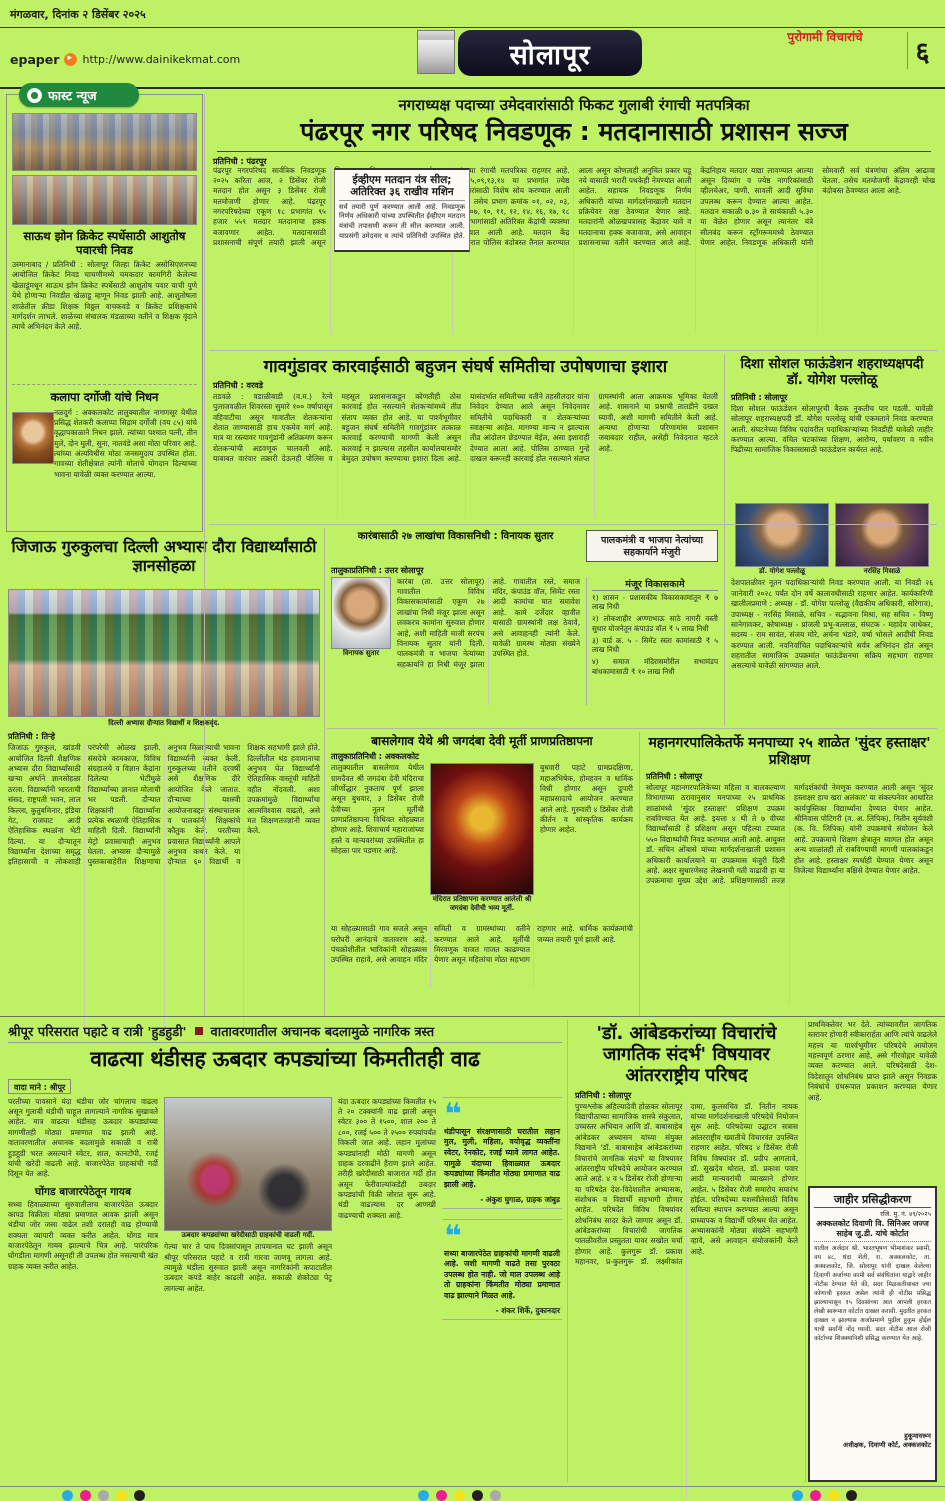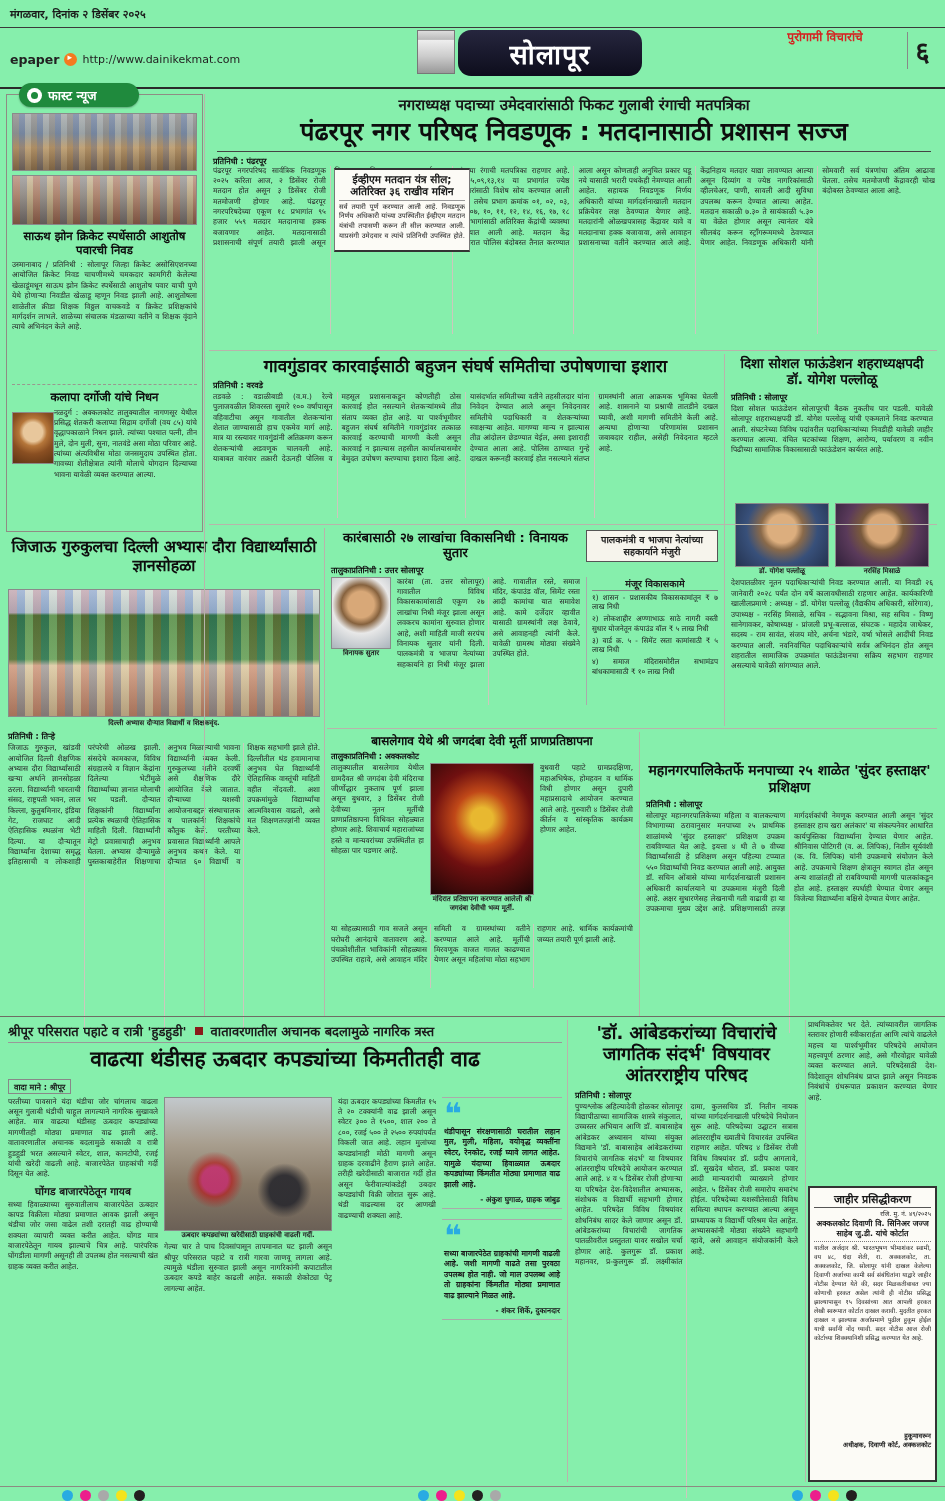--- a/index.html
+++ b/index.html
@@ -1,18 +1,18 @@
 <!DOCTYPE html>
 <html><head>
 <meta charset="utf-8">
 <style>
   * { margin:0; padding:0; box-sizing:border-box; }
   html,body { background:#e8e8e8; }
   body { font-family:"DejaVu Sans","Liberation Sans",sans-serif; }
-  .page { position:relative; width:945px; height:1501px; margin:0 auto; background:#86efac; color:#1a1a1a; overflow:hidden; }
+  .page { position:relative; width:945px; height:1501px; margin:0 auto; background:#bef264; color:#1a1a1a; overflow:hidden; }
 
   
   .bt { font-size:7.4px; line-height:1.4; text-align:justify; color:#242424; overflow:hidden; }
   .byline { font-size:8px; font-weight:bold; color:#111; }
   .caption { font-size:6.9px; font-weight:bold; text-align:center; color:#222; line-height:1.25; }
   .hl { font-weight:bold; color:#0d0d0d; line-height:1.18; }
   .hline { position:absolute; background:#b8b4ab; height:1px; }
   .vline { position:absolute; background:#b8b4ab; width:1px; }
   .photo { border:1px solid #8a8a8a; position:relative; overflow:hidden; }
 
@@ -90,21 +90,21 @@
   .ph-jijau { height:128px; background:
      repeating-linear-gradient(90deg, rgba(200,60,60,.25) 0 8px, rgba(60,80,160,.25) 8px 16px, rgba(240,220,180,.3) 16px 24px),
      linear-gradient(180deg,#cfe0ea 0%,#a9c3d2 18%,#2e7d32 20%,#3f9245 55%,#d9c9a8 60%,#9a8464 100%); }
   .jijau .caption { margin:2px 0 3px; }
   .jijau .byline { margin-bottom:2px; }
   .jijau .bt { column-count:4; column-gap:7px; column-rule:1px solid #ccc8bd; height:288px; }
 
   
   .karamba { position:absolute; left:327px; top:528px; width:395px; height:198px; padding:2px 4px; }
   .karamba-top { display:flex; gap:6px; align-items:stretch; }
-  .karamba-h { flex:1; font-size:13px; text-align:center; }
+  .karamba-h { flex:1; font-size:10px; text-align:center; }
   .approval { width:132px; border:1px solid #555; padding:3px 4px; font-size:9.5px; font-weight:bold; text-align:center; line-height:1.25; background:#f6f4ec; }
   .karamba .byline { margin:2px 0; }
   .karamba-row { display:flex; gap:6px; }
   .karamba-port { width:60px; }
   .ph-sutar { height:72px; background:radial-gradient(circle at 50% 38%, #d8a878 0 25%, #86623e 38%, #e8e8e8 55%, #aab4bc 100%); }
   .karamba-body { flex:1; }
   .karamba-body .bt { column-count:2; column-gap:8px; column-rule:1px solid #ccc8bd; height:128px; }
   .karamba-list { width:132px; border-left:1px solid #aaa; padding-left:5px; }
   .list-title { font-size:9.5px; font-weight:bold; text-align:center; border-bottom:1px solid #888; margin-bottom:2px; }
   .list-item { font-size:7.2px; line-height:1.35; text-align:justify; margin-bottom:2px; }
@@ -114,21 +114,21 @@
   .basale-h { text-align:center; font-size:12px; margin-bottom:2px; }
   .basale .byline { margin-bottom:2px; }
   .basale-mid { display:flex; gap:6px; }
   .basale-col { flex:1; height:158px; }
   .basale-ph-wrap { width:104px; }
   .ph-devi { height:132px; background:radial-gradient(circle at 50% 42%, #e8b830 0 12%, #c04818 30%, #701010 55%, #200606 100%); }
   .basale-bot { margin-top:3px; }
   .basale-bot .bt { column-count:3; column-gap:7px; column-rule:1px solid #ccc8bd; height:64px; }
 
   
-  .manpa { position:absolute; left:642px; top:760px; width:295px; height:282px; padding:2px 4px; }
+  .manpa { position:absolute; left:642px; top:732px; width:295px; height:282px; padding:2px 4px; }
   .manpa-h { text-align:center; font-size:14px; margin-bottom:3px; }
   .manpa .byline { margin-bottom:2px; }
   .manpa .bt { column-count:2; column-gap:9px; column-rule:1px solid #ccc8bd; height:222px; }
 
   
   .thandi { position:absolute; left:6px; top:1020px; width:558px; height:462px; padding:2px 2px; }
   .strip { display:flex; align-items:center; gap:8px; border-bottom:1px solid #999; padding-bottom:2px; }
   .strip-l { font-size:13px; font-weight:bold; }
   .strip-sq { width:8px; height:8px; background:#8a1a1a; }
   .strip-r { font-size:13px; font-weight:bold; }

